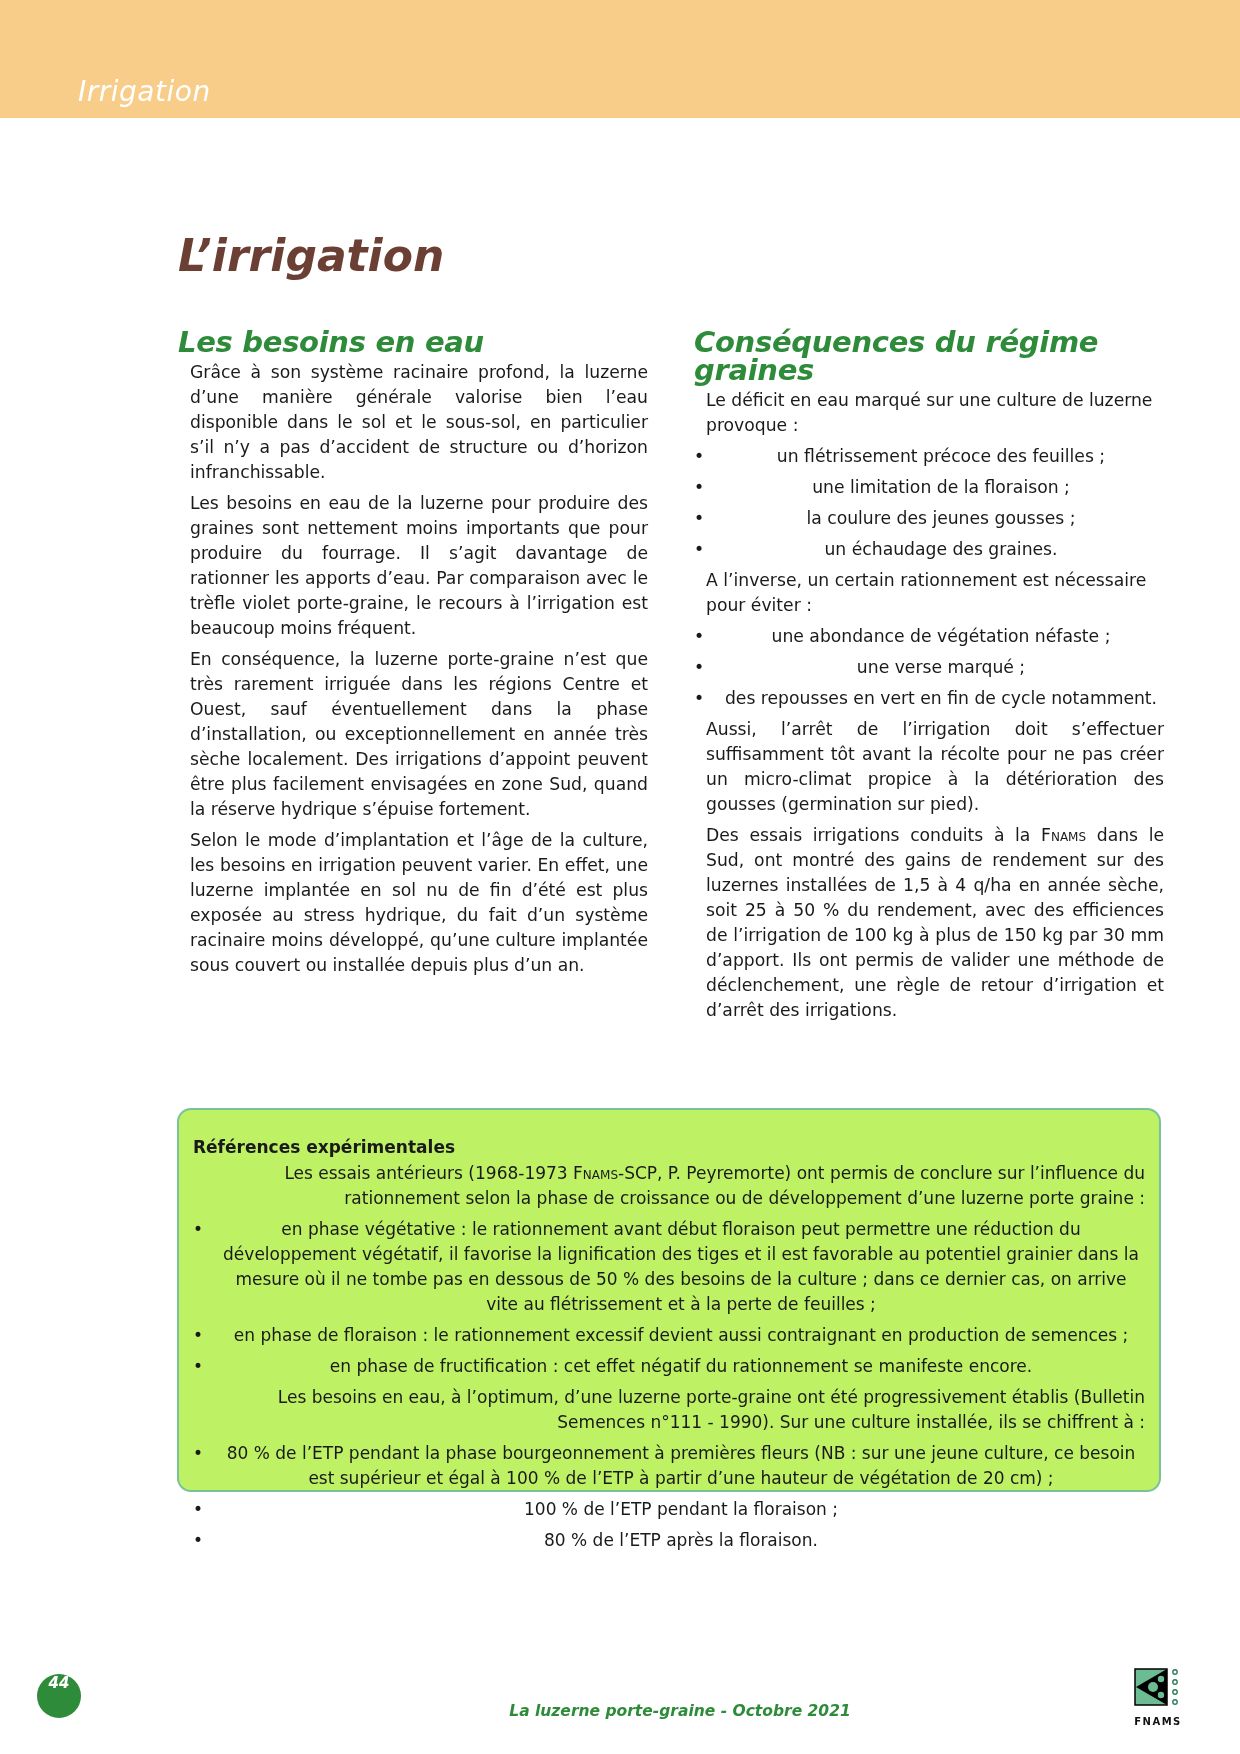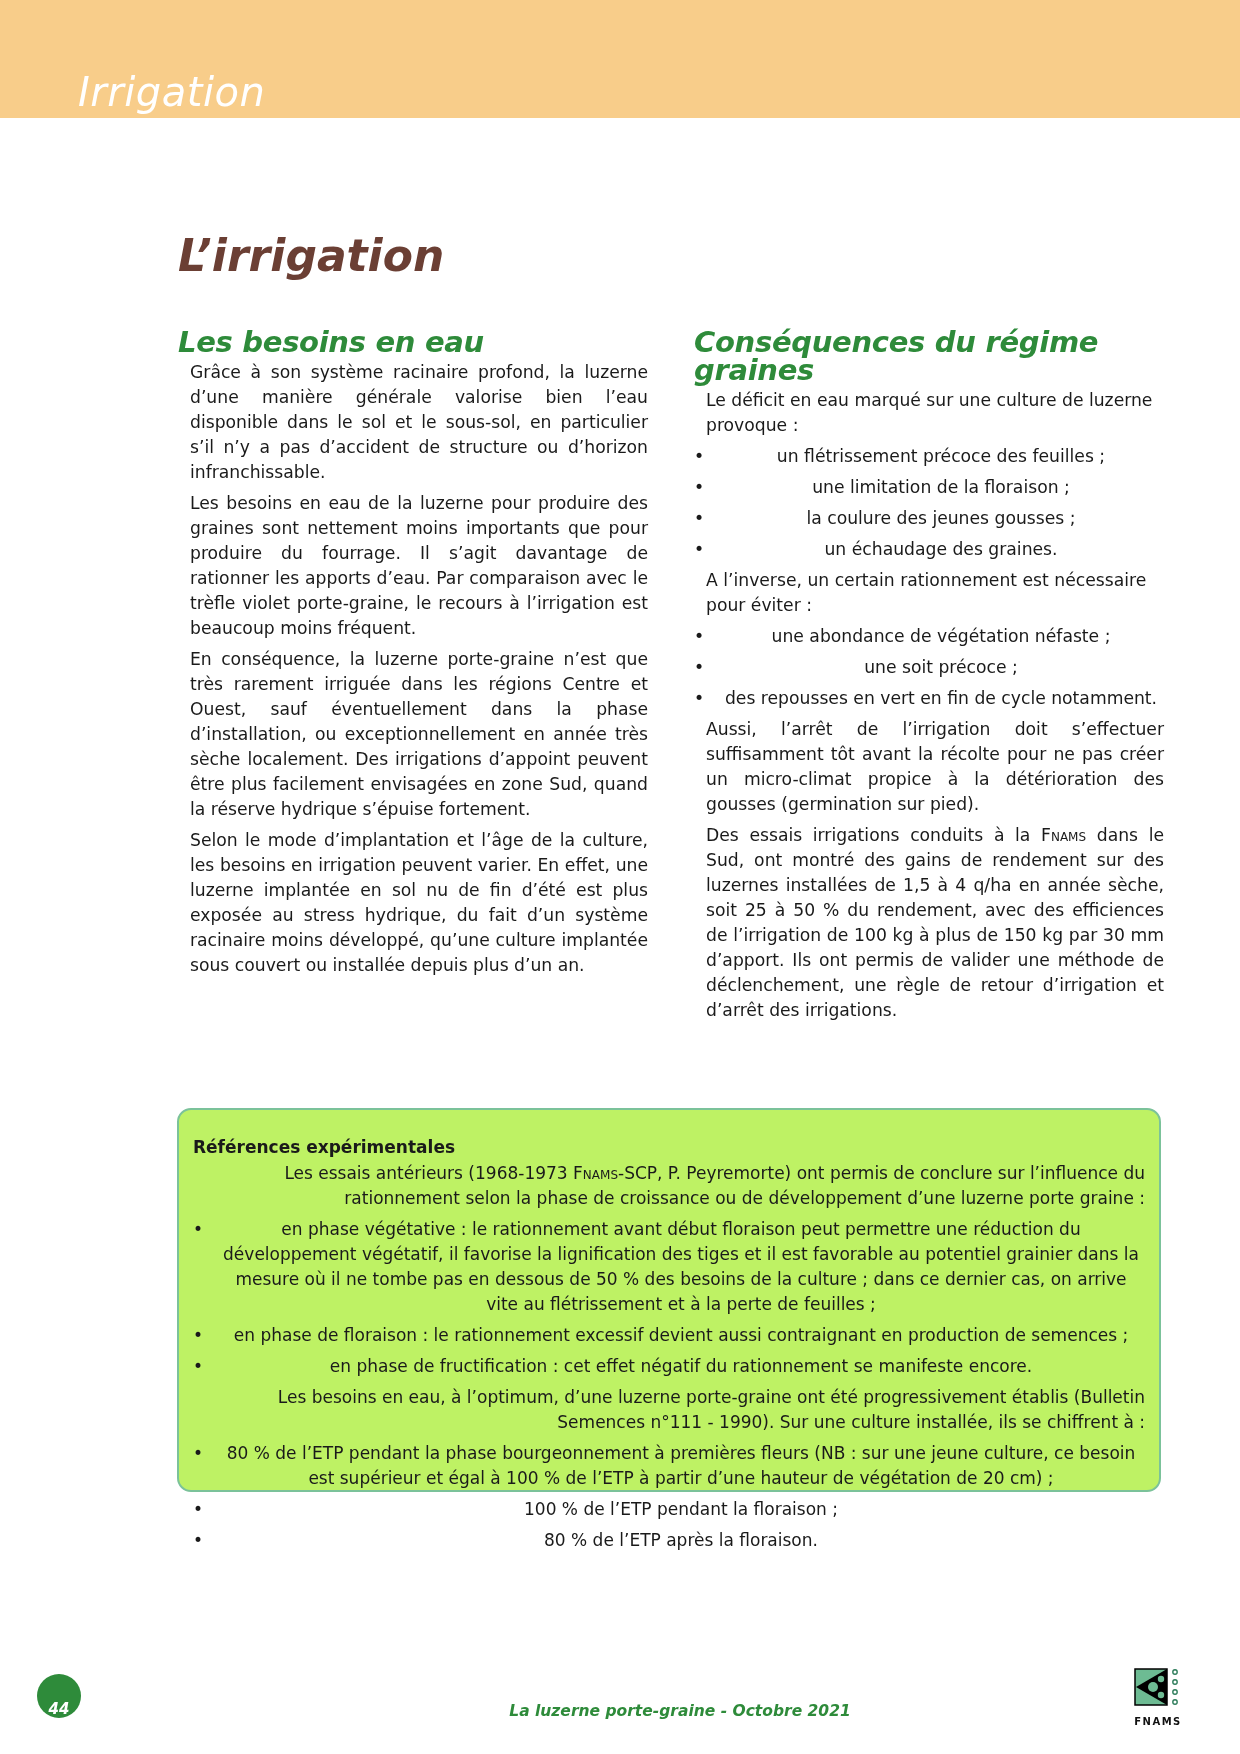--- a/index.html
+++ b/index.html
@@ -9,21 +9,21 @@
     font-family: "DejaVu Sans", sans-serif;
     color: #1a1a1a;
   }
   .top-band {
     position: absolute; left: 0; top: 0; width: 1240px; height: 118px;
     background: #f8cd8a;
   }
   .section-label {
     position: absolute; left: 78px; top: 66px;
     font-family: "DejaVu Sans", sans-serif; font-style: italic;
-    font-size: 40px; line-height: 52px; color: #ffffff; letter-spacing: 0.5px;
+    font-size: 28px; line-height: 52px; color: #ffffff; letter-spacing: 0.5px;
     height: 52px; overflow: hidden;
   }
   .page-title {
     position: absolute; left: 178px; top: 228px;
     font-family: "DejaVu Sans", sans-serif; font-style: italic; font-weight: bold;
     font-size: 44px; line-height: 56px; color: #6b3f34; margin: 0;
   }
   .col {
     position: absolute; top: 320px; width: 470px;
     font-size: 17.2px; line-height: 25px; color: #1a1a1a;
@@ -50,21 +50,21 @@
   .box h3 {
     margin: 0 0 2px 0; font-size: 17px; font-weight: bold; line-height: 24px;
   }
   .box p { text-align: right; margin: 0 0 6px 0; }
   .box ul li { margin-bottom: 6px; }
   .smallcaps { font-variant: small-caps; }
   .page-num {
     position: absolute; left: 37px; top: 1674px; width: 44px; height: 44px;
     border-radius: 50%; background: #2e8b3a; color: #ffffff;
     font-style: italic; font-weight: bold; font-size: 15px;
-    display: flex; align-items: flex-end; justify-content: center;
+    display: flex; align-items: flex-start; justify-content: center;
   }
   .footer-title {
     position: absolute; left: 0; width: 1360px; top: 1702px; text-align: center;
     font-style: italic; font-weight: bold; color: #2e8b3a; font-size: 15.5px;
   }
   .logo {
     position: absolute; left: 1133px; top: 1666px; width: 50px; height: 70px;
   }
   .logo-text {
     position: absolute; left: 0; top: 50px; width: 50px; text-align: center;
@@ -93,21 +93,21 @@
   <p style="text-align:left">Le déficit en eau marqué sur une culture de luzerne provoque :</p>
   <ul>
     <li>un flétrissement précoce des feuilles ;</li>
     <li>une limitation de la floraison ;</li>
     <li>la coulure des jeunes gousses ;</li>
     <li>un échaudage des graines.</li>
   </ul>
   <p style="text-align:left">A l’inverse, un certain rationnement est nécessaire pour éviter :</p>
   <ul>
     <li>une abondance de végétation néfaste ;</li>
-    <li>une soit précoce ;</li>
+    <li>une verse marqué ;</li>
     <li>des repousses en vert en fin de cycle notamment.</li>
   </ul>
   <p>Aussi, l’arrêt de l’irrigation doit s’effectuer suffisamment tôt avant la récolte pour ne pas créer un micro-climat propice à la détérioration des gousses (germination sur pied).</p>
   <p><span>Des essais irrigations conduits à la </span><span class="smallcaps">Fnams</span><span> dans le Sud, ont montré des gains de rendement sur des luzernes installées de 1,5 à 4 q/ha en année sèche, soit 25 à 50 % du rendement, avec des efficiences de l’irrigation de 100 kg à plus de 150 kg par 30 mm d’apport. Ils ont permis de valider une méthode de déclenchement, une règle de retour d’irrigation et d’arrêt des irrigations.</span></p>
 </div>
 
 <div class="box">
   <h3>Références expérimentales</h3>
   <p><span>Les essais antérieurs (1968-1973 </span><span class="smallcaps">Fnams</span><span>-SCP, P. Peyremorte) ont permis de conclure sur l’influence du rationnement selon la phase de croissance ou de développement d’une luzerne porte graine :</span></p>
   <ul>

